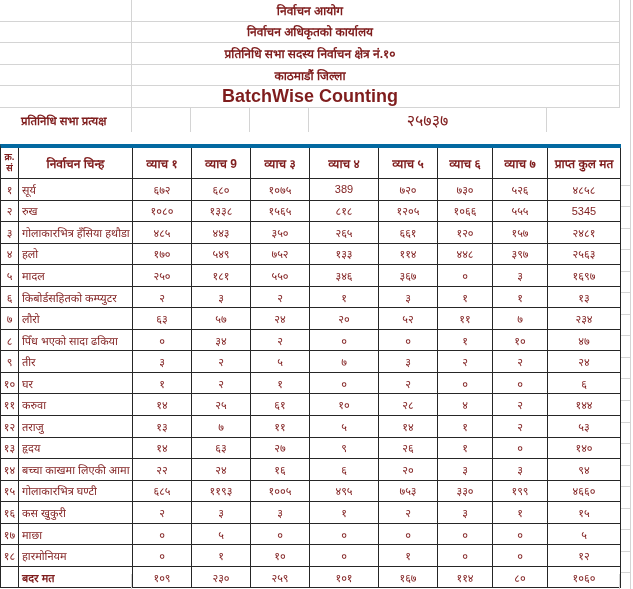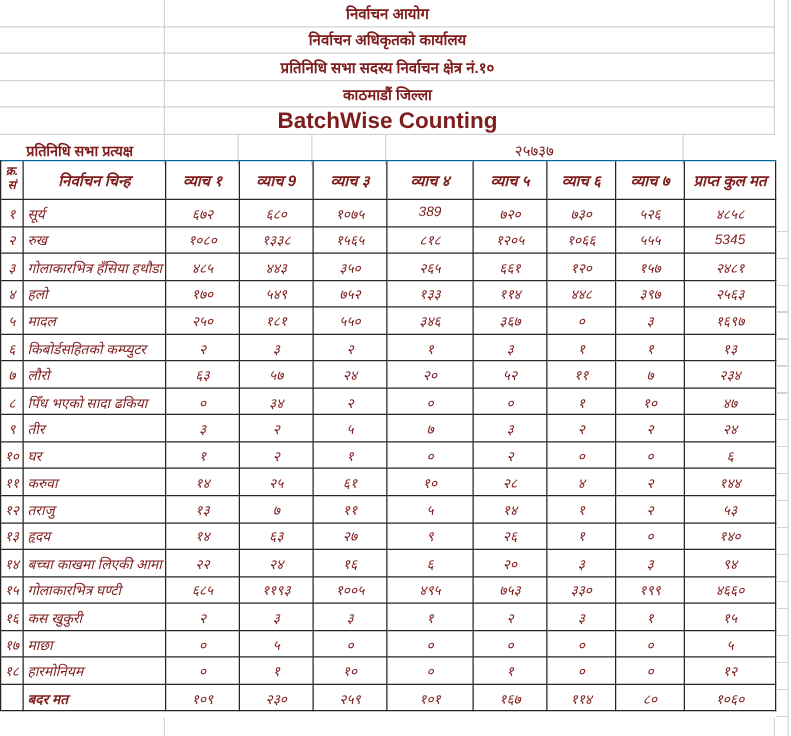--- a/index.html
+++ b/index.html
@@ -19,29 +19,29 @@
   
   .info-row{
     position:absolute;top:108px;left:0;width:579px;height:24px;
     display:grid;grid-template-columns:18px 114px 59px 59px 59px 238px 73px;
     box-sizing:border-box;font-size:11.5px;font-weight:bold;
   }
   .info-cell{display:flex;align-items:center;box-sizing:border-box;overflow:visible;}
   .gline{border-right:1px solid #d4d4d4;}
   .info-label{padding-left:3px;white-space:nowrap;}
   .counted-label{justify-content:flex-end;padding-right:5px;white-space:nowrap;}
-  .counted-value{justify-content:center;font-weight:normal;font-size:12px;}
+  .counted-value{justify-content:center;font-weight:normal;font-size:16px;}
   
   .vote-table{
-    position:absolute;top:128px;left:0;
+    position:absolute;top:144px;left:0;
     display:grid;
     grid-template-columns:18px 114px 59px 59px 59px 69px 59px 55px 55px 73px;
     grid-template-rows:31px;
     grid-auto-rows:21.55px;
-    border-top:1px solid #0369a1;border-left:1px solid #262626;font-style:italic;
+    border-top:4px solid #0369a1;border-left:1px solid #262626;
   }
   .c{
     border-right:1px solid #262626;border-bottom:1px solid #262626;
     display:flex;align-items:center;justify-content:center;
     font-size:11px;box-sizing:border-box;overflow:hidden;white-space:nowrap;
   }
   .c.h{font-weight:bold;font-size:12px;}
   .c.serial-h{flex-direction:column;font-size:9.5px;line-height:1.12;}
   .c.name{justify-content:flex-start;padding-left:3px;}
   .c.bold{font-weight:bold;}

